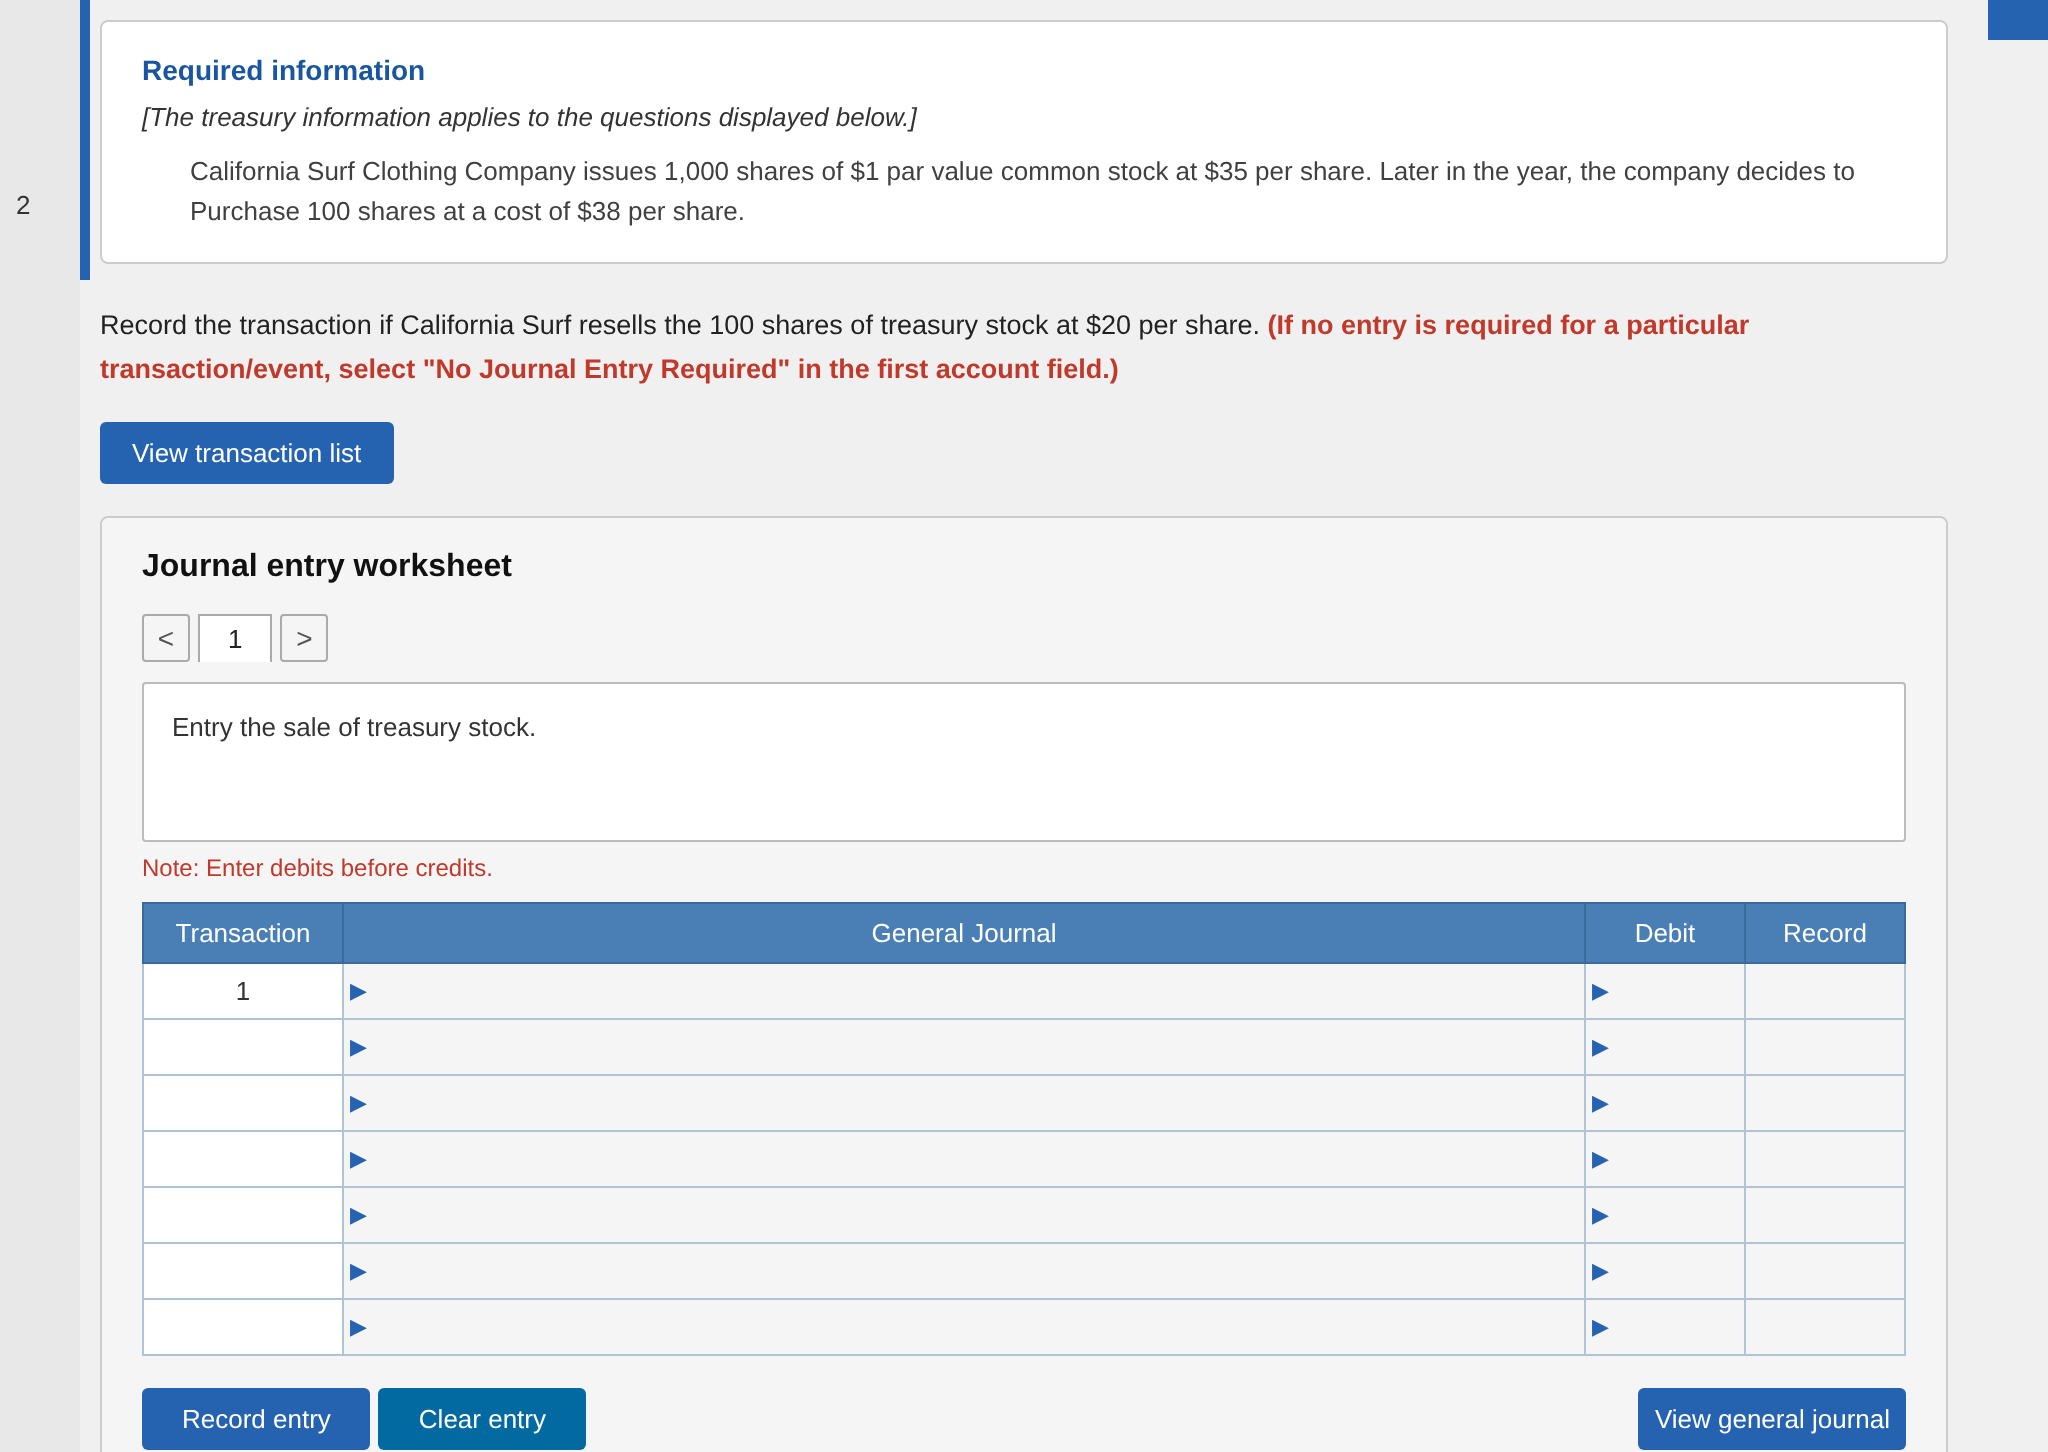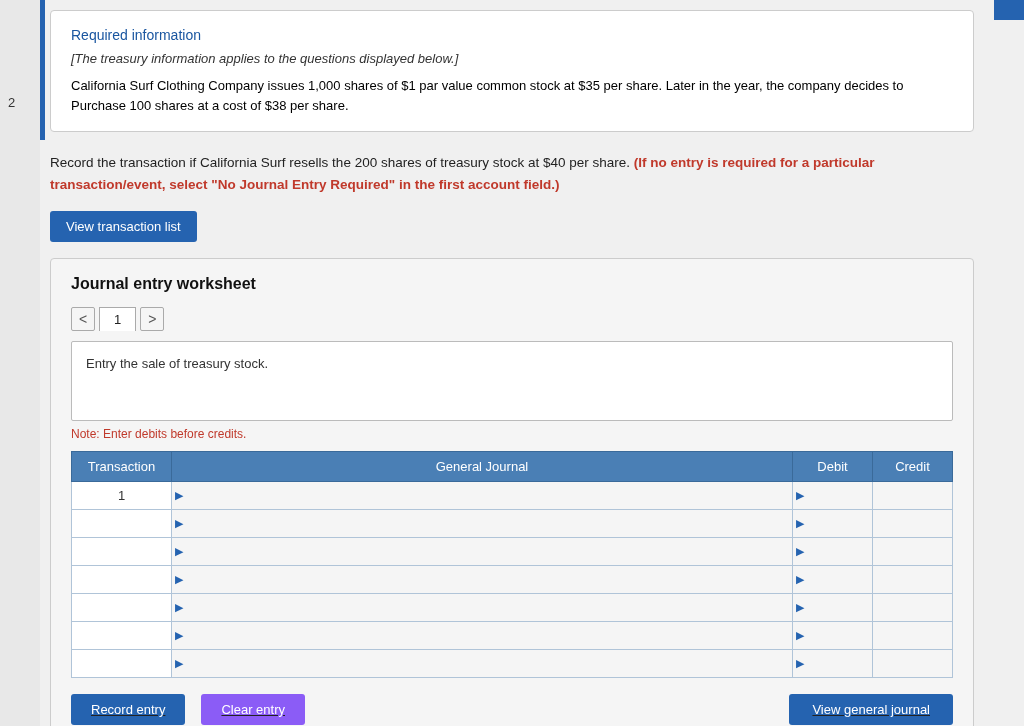--- a/index.html
+++ b/index.html
@@ -59,34 +59,35 @@
     .required-info-box {
       background: #fff;
       border: 1px solid #ccc;
       border-radius: 4px;
       padding: 16px 20px;
       margin-bottom: 20px;
       margin-right: 30px;
     }
     .required-info-title {
       color: #1a56a0;
-      font-weight: normal;
+      font-weight: bold;
       font-size: 14px;
       margin-bottom: 8px;
     }
     .required-info-italic {
       font-style: italic;
       color: #333;
       margin-bottom: 10px;
       font-size: 13px;
     }
     .required-info-text {
-      color: #000000;
+      color: #404040;
       font-size: 13px;
       line-height: 1.5;
+      margin-left: 24px;
     }
     
     .instruction-text {
       margin-bottom: 16px;
       font-size: 13.5px;
       line-height: 1.6;
       color: #222;
       margin-right: 30px;
     }
     .instruction-bold-red {
@@ -218,48 +219,47 @@
       font-size: 11px;
       padding: 2px 3px;
     }
     .cell-with-arrow {
       display: flex;
       align-items: center;
     }
     
     .bottom-buttons {
       display: flex;
-      gap: 16px;
+      gap: 4px;
       margin-top: 16px;
       align-items: center;
-      text-decoration: underline;
     }
     .btn-record-entry {
       background: #2563b0;
       color: #fff;
       border: none;
       padding: 8px 20px;
       font-size: 13px;
       border-radius: 3px;
       cursor: pointer;
     }
     .btn-clear-entry {
-      background: #8b5cf6;
+      background: #0369a1;
       color: #fff;
       border: none;
       padding: 8px 20px;
       font-size: 13px;
       border-radius: 3px;
       cursor: pointer;
     }
     .btn-view-general-journal {
       background: #2563b0;
       color: #fff;
       border: none;
-      padding: 8px 23px;
+      padding: 8px 8px;
       font-size: 13px;
       border-radius: 3px;
       cursor: pointer;
       margin-left: auto;
     }
   </style>
 </head>
 <body>
 
 <div class="page-wrapper">
@@ -275,21 +275,21 @@
   <div class="main-content">
     
     <div class="required-info-box">
       <div class="required-info-title">Required information</div>
       <div class="required-info-italic">[The treasury information applies to the questions displayed below.]</div>
       <div class="required-info-text">California Surf Clothing Company issues 1,000 shares of $1 par value common stock at $35 per share. Later in the year, the company decides to Purchase 100 shares at a cost of $38 per share.</div>
     </div>
 
     
     <div class="instruction-text">
-      <span>Record the transaction if California Surf resells the 200 shares of treasury stock at $40 per share. </span><span class="instruction-bold-red">(If no entry is required for a particular transaction/event, select "No Journal Entry Required" in the first account field.)</span>
+      <span>Record the transaction if California Surf resells the 100 shares of treasury stock at $20 per share. </span><span class="instruction-bold-red">(If no entry is required for a particular transaction/event, select "No Journal Entry Required" in the first account field.)</span>
     </div>
 
     
     <button class="btn-view-transaction">View transaction list</button>
 
     
     <div class="journal-worksheet">
       <div class="journal-title">Journal entry worksheet</div>
 
       <div class="tab-nav">
@@ -301,21 +301,21 @@
       <div class="record-desc-box">Entry the sale of treasury stock.</div>
 
       <div class="note-text">Note: Enter debits before credits.</div>
 
       <table class="journal-table">
         <thead>
           <tr>
             <th>Transaction</th>
             <th>General Journal</th>
             <th>Debit</th>
-            <th>Credit</th>
+            <th>Record</th>
           </tr>
         </thead>
         <tbody>
           <tr>
             <td>1</td>
             <td>
               <div class="cell-with-arrow">
                 <span class="cell-arrow">▶</span>
                 <input type="text" style="">
               </div>

